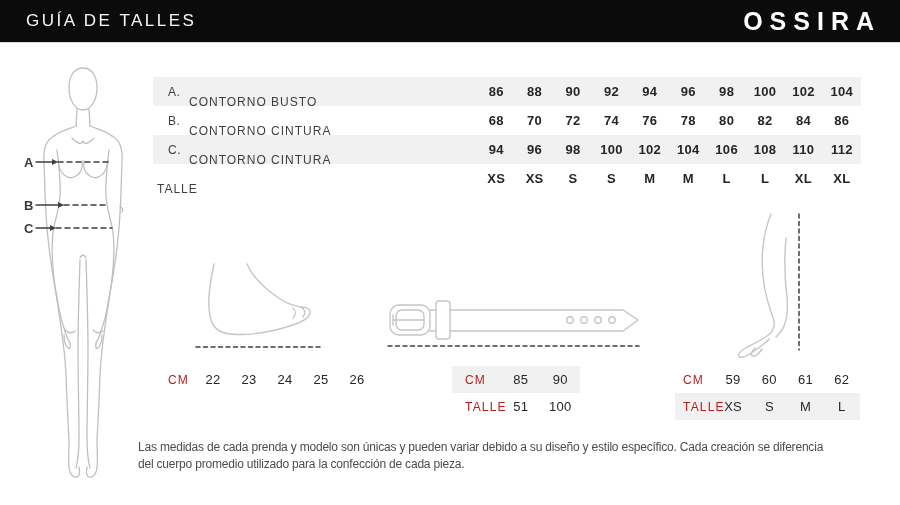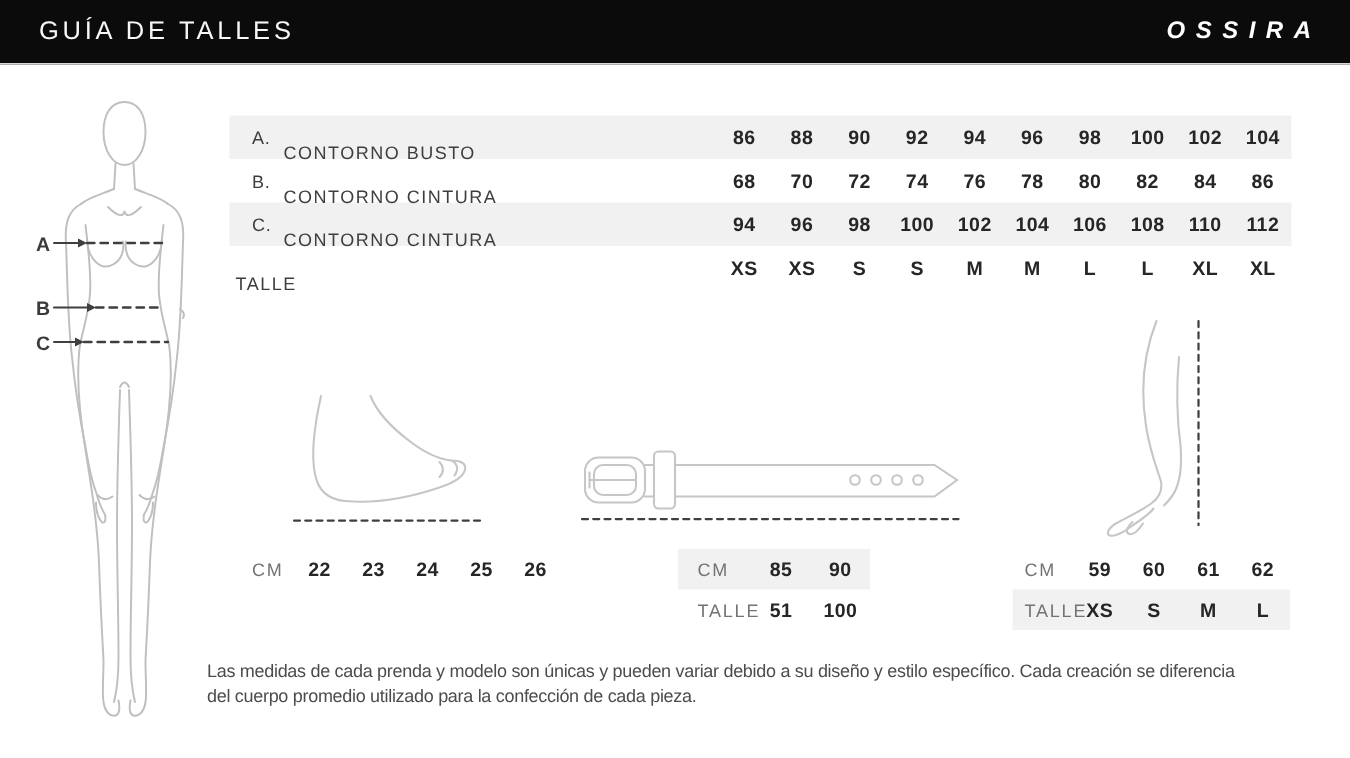--- a/index.html
+++ b/index.html
@@ -3,21 +3,21 @@
 <meta charset="utf-8">
 <style>
   html,body{margin:0;padding:0;background:#ffffff;font-family:"Liberation Sans",sans-serif;}
   .page{position:relative;width:900px;height:505px;background:#ffffff;overflow:hidden;}
 
   
   .header{position:absolute;top:0;left:0;right:0;height:43px;background:#0b0b0b;
     display:flex;align-items:center;justify-content:space-between;
     padding:0 26px;box-sizing:border-box;border-bottom:1px solid #d8d8d8;gap:36px;}
   .title{color:#f7f7f7;font-size:17px;letter-spacing:2.5px;font-weight:400;}
-  .brand{color:#ffffff;font-size:16px;font-weight:700;letter-spacing:7px;margin-right:-7px;font-style:italic;}
+  .brand{color:#ffffff;font-size:25px;font-weight:700;letter-spacing:7px;margin-right:-7px;}
 
   
   .fig{position:absolute;left:8px;top:60px;}
   .fig path,.fig line{fill:none;stroke:#bfbfbf;stroke-width:1.3;stroke-linecap:round;}
   .fig .dash{stroke:#3f3f3f;stroke-width:1.6;stroke-dasharray:5,4;}
   .fig .arrow{stroke:#3f3f3f;stroke-width:1.3;stroke-dasharray:none;}
   .fig .head{fill:#3f3f3f;stroke:none;}
   .fig text{font-family:"Liberation Sans",sans-serif;font-size:13px;font-weight:700;fill:#3a3a3a;letter-spacing:1px;}
   .sketch path,.sketch line{fill:none;stroke:#c6c6c6;stroke-width:1.4;stroke-linecap:round;}
   .sketch rect,.sketch circle{fill:none;stroke:#c6c6c6;stroke-width:1.4;}
@@ -33,22 +33,22 @@
   .sletter{width:21px;margin-left:15px;font-size:12px;color:#3e3e3e;letter-spacing:0.5px;}
   .slabel{font-size:12px;color:#3e3e3e;letter-spacing:1px;margin-top:20px;}
   .srow.noletter .slabel{margin-left:4px;}
   .svals{margin-left:auto;display:flex;width:384px;justify-content:space-between;}
   .v{flex:1;text-align:center;font-size:13px;font-weight:700;color:#262626;letter-spacing:0.3px;}
 
   
   .mini{position:absolute;top:366px;}
   .mrow{display:flex;align-items:center;height:27px;}
   .mrow.band{background:#f1f1f1;}
-  .mlabel{font-size:12px;color:#737373;letter-spacing:1.2px;}
-  .mv{flex:1;text-align:center;font-weight:700;font-size:13px;color:#262626;letter-spacing:0.3px;}
+  .mlabel{font-size:12px;color:#b91c1c;letter-spacing:1.2px;}
+  .mv{flex:1;text-align:center;font-weight:400;font-size:13px;color:#262626;letter-spacing:0.3px;}
   .mini.shoe{left:153px;width:222px;}
   .shoe .mlabel{width:27px;padding-left:15px;}
   .mini.belt{left:452px;width:128px;}
   .belt .mlabel{width:36px;padding-left:13px;}
   .mini.sleeve{left:675px;width:185px;}
   .sleeve .mlabel{width:32px;padding-left:8px;}
 
   
   .note{position:absolute;left:138px;top:439px;font-size:12px;line-height:17px;
     color:#4c4c4c;letter-spacing:-0.2px;white-space:nowrap;}

